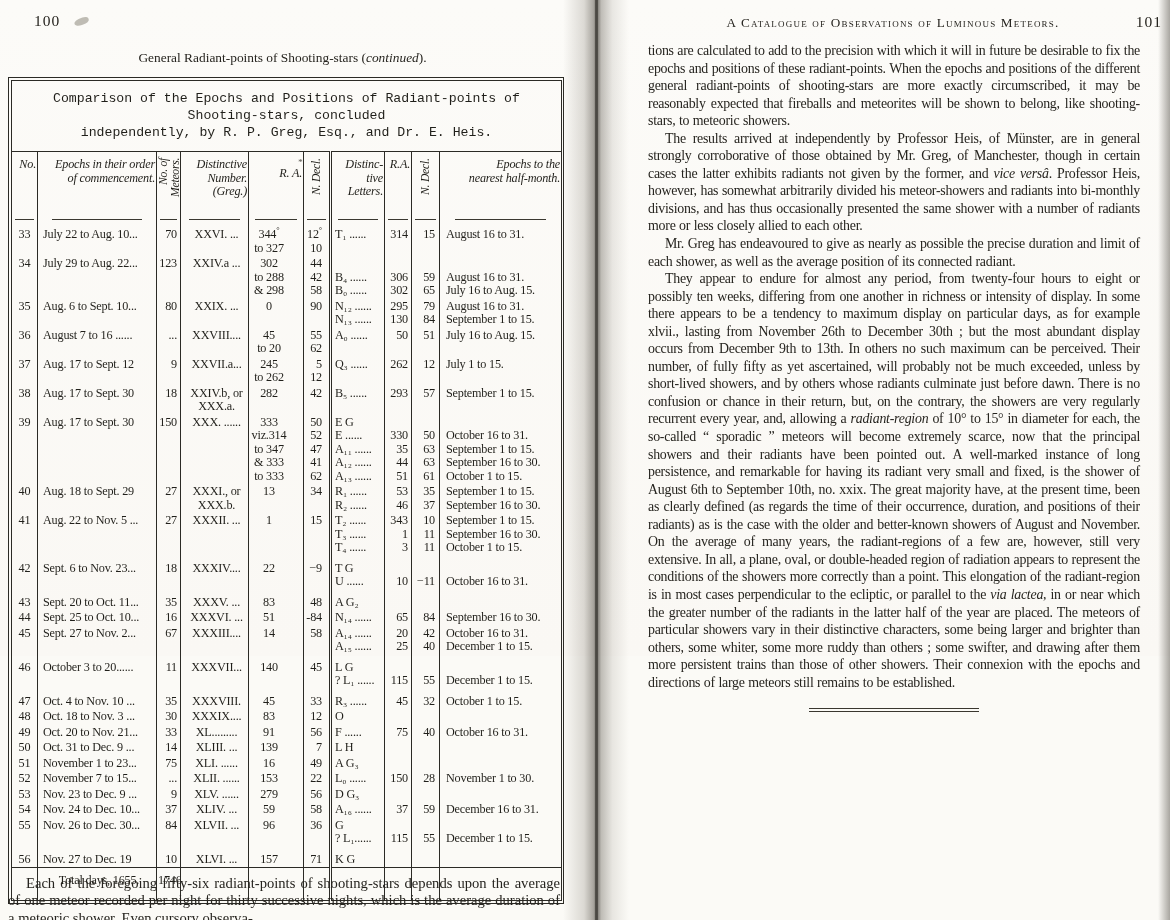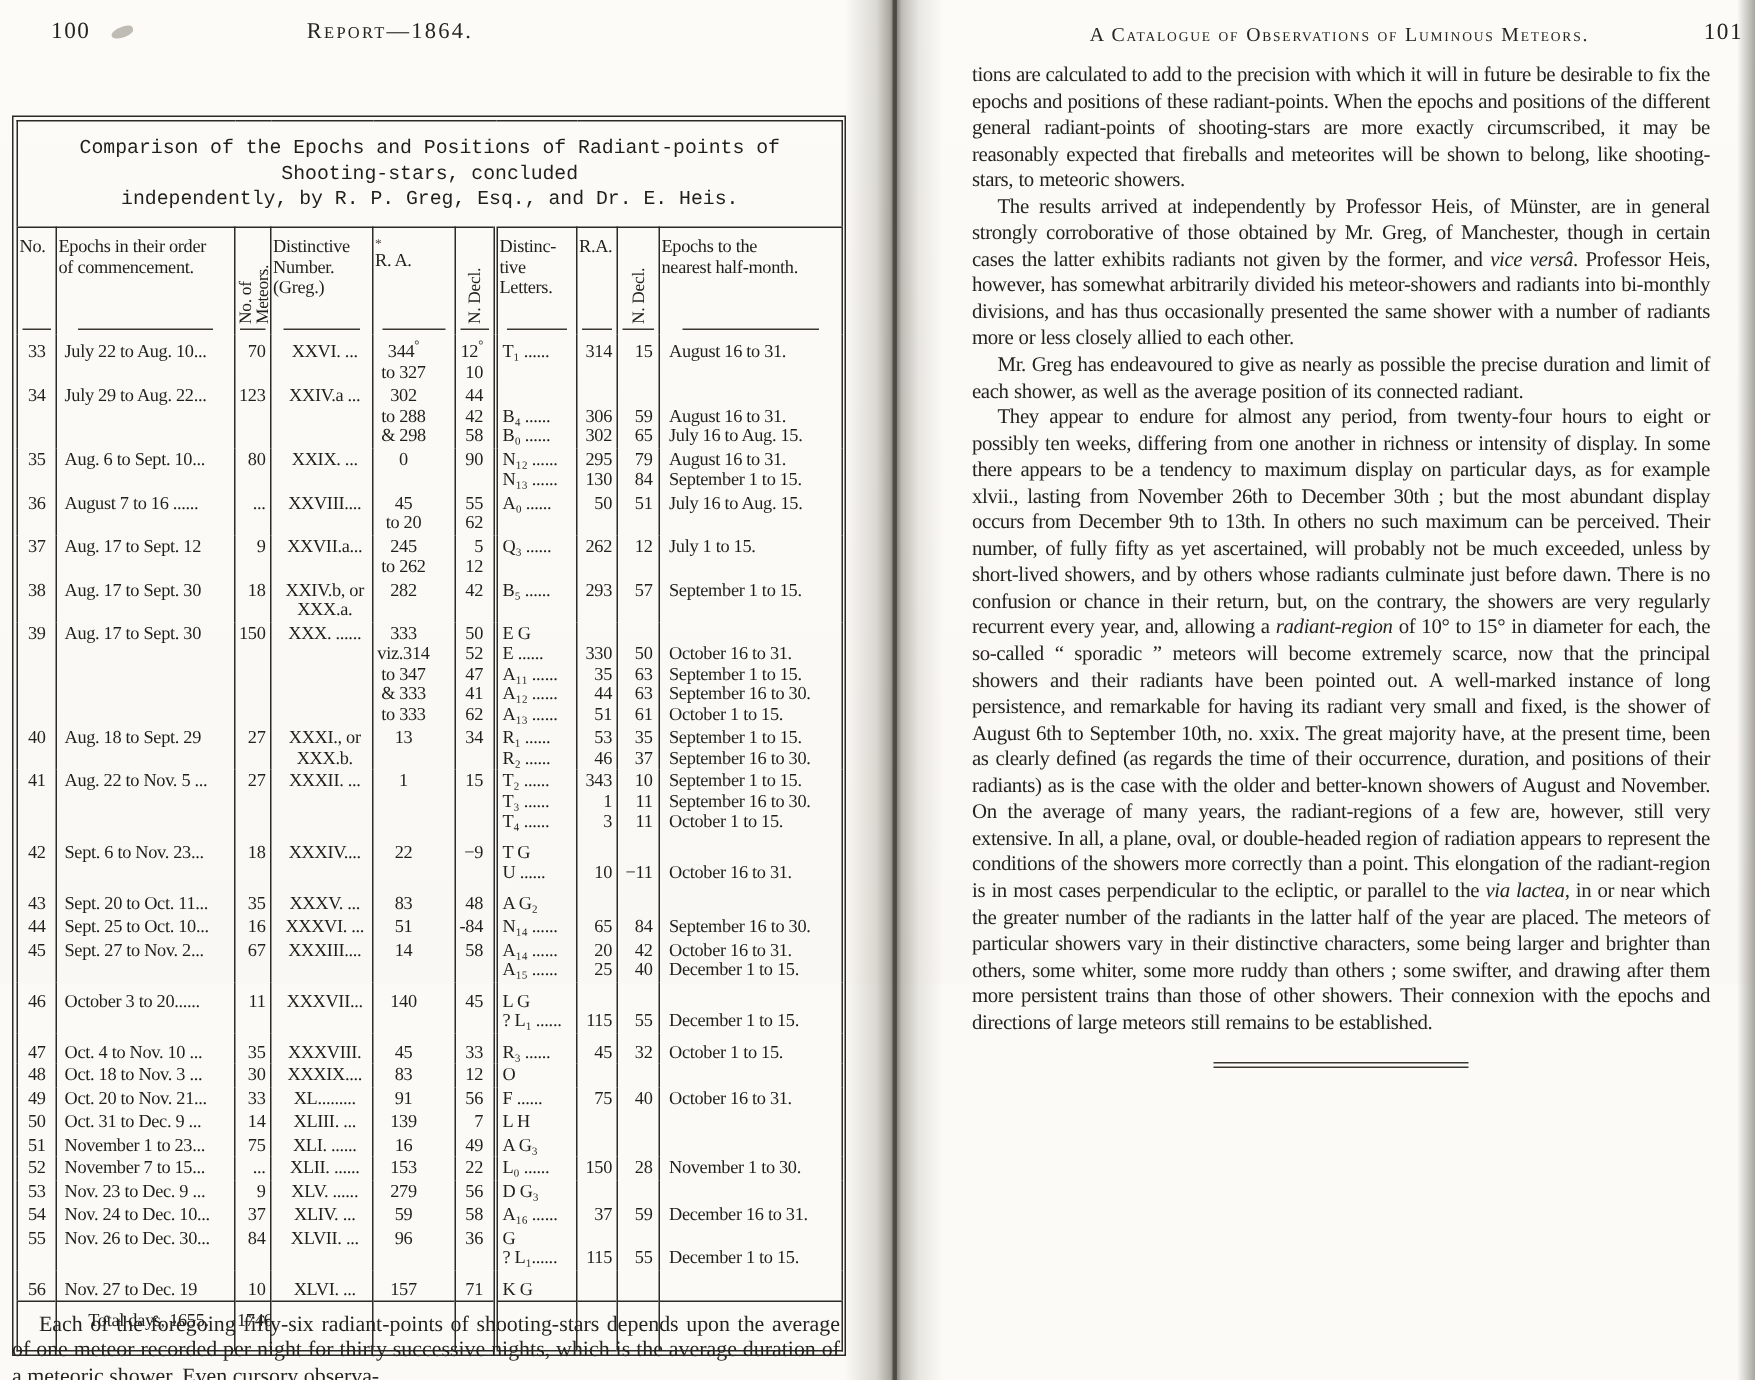--- a/index.html
+++ b/index.html
@@ -36,22 +36,22 @@
   col.w-no{width:26px}col.w-ep{width:119px}col.w-met{width:24px}col.w-num{width:68px}
   col.w-ra{width:55px}col.w-decl{width:27px}col.w-lt{width:54px}col.w-hra{width:27px}
   col.w-hdecl{width:28px}col.w-hep{width:122px}
   .radiant td,.radiant th{vertical-align:top;font-weight:normal;overflow:hidden;}
   .bl{border-left:1px solid #2b2a25;}
   .bl-dbl{border-left:3px double #2b2a25;}
   td.cap{border-bottom:1px solid #2b2a25;text-align:center;font-size:13.2px;
     padding:9px 18px 10px;white-space:pre-line;line-height:17px;letter-spacing:0;font-family:Liberation Mono, monospace;}
   .grp-row td{border-bottom:1px solid #2b2a25;text-align:center;font-size:13.2px;
     padding:8px 4px 9px;white-space:pre-line;line-height:17.5px;letter-spacing:0;}
-  .hdr-row th{position:relative;height:64px;text-align:left;font-size:12.2px;line-height:13.5px;
-    white-space:pre-line;padding-top:6px;}
+  .hdr-row th{position:relative;height:64px;text-align:right;font-size:12.2px;line-height:13.5px;
+    white-space:pre-line;padding-top:6px;font-style:italic;}
   .hdr-row th::after{content:"";position:absolute;bottom:3px;left:12%;right:12%;border-bottom:1px solid #3a3830;}
   .vert{writing-mode:vertical-rl;transform:rotate(180deg);margin:0 auto;height:58px;font-size:11.6px;line-height:11.5px;}
   .mark{height:9px;line-height:9px;font-size:9px;color:#55524a;}
   .ln{height:13.5px;line-height:13.5px;white-space:nowrap;}
   .deg{font-size:8.5px;vertical-align:super;line-height:0;}
   td.c-no{text-align:center;}
   td.c-ep{padding-left:5px;}
   td.c-met{text-align:right;padding-right:3px;}
   td.c-num{padding-left:5px;text-align:center;}
   td.c-ra{text-align:center;padding-right:15px;}
@@ -80,23 +80,23 @@
 </style>
 </head>
 <body>
 
 <div class="spread">
 
   <div class="page-left">
     <div class="lp-head">
       <span class="lp-pagenum">100</span>
       <span class="smudge"></span>
-      <span class="lp-running">Report—1864.</span>
     </div>
 
+    <div class="lp-subtitle"><span>General Radiant-points of Shooting-stars (</span><i>continued</i><span>).</span></div>
 
     <div class="tbl-wrap">
       <table class="radiant">
         <colgroup>
           <col class="w-no">
             <col class="w-ep">
             <col class="w-met">
             <col class="w-num">
             <col class="w-ra">
           <col class="w-decl">

